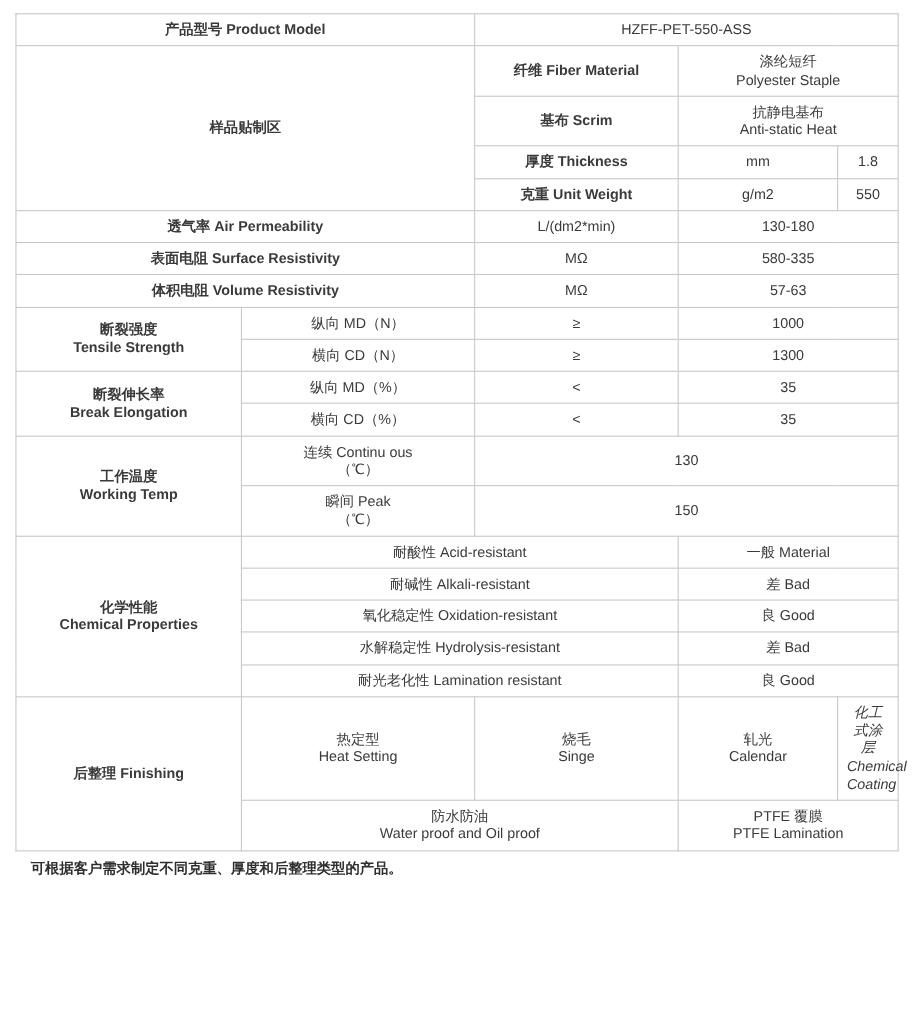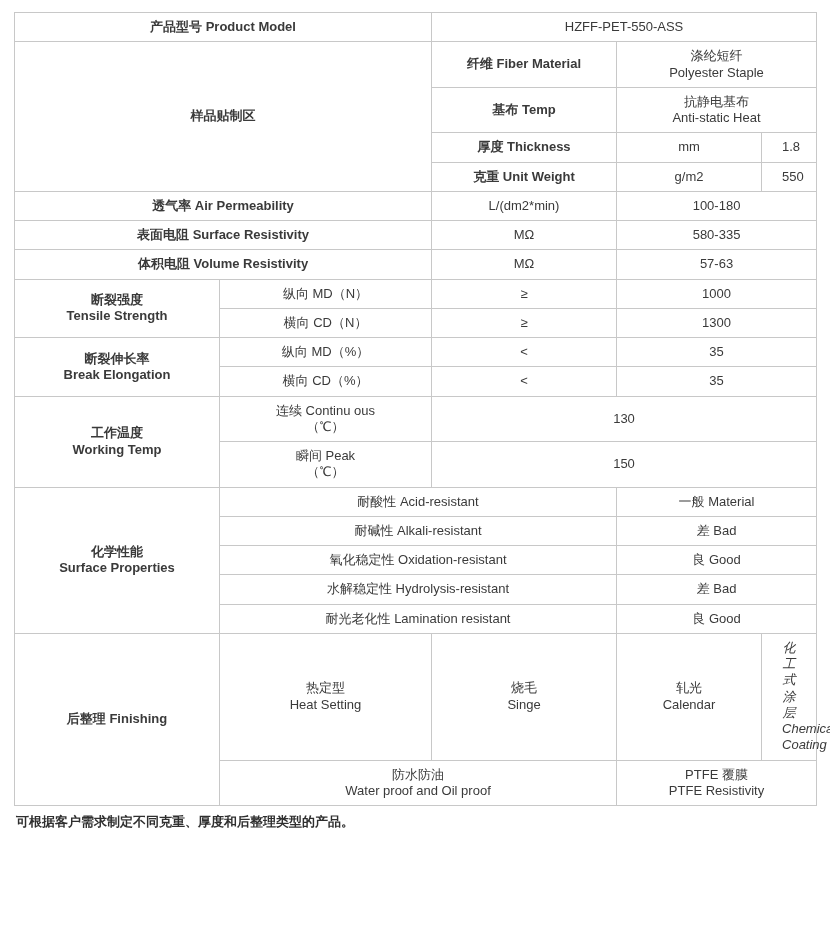--- a/index.html
+++ b/index.html
@@ -20,21 +20,21 @@
     box-sizing: border-box;
     padding: 12px 14px 10px 14px;
   }
   table.spec {
     border-collapse: collapse;
     width: 802px;
     table-layout: fixed;
   }
   table.spec td {
     border: 1px solid #c8c8c8;
-    padding: 6px 20px;
+    padding: 6px 8px;
     text-align: center;
     vertical-align: middle;
     font-size: 13px;
     line-height: 1.25;
     color: #3a3a3a;
   }
   td.bold {
     font-weight: bold;
   }
   td.label-lg {
@@ -43,20 +43,21 @@
   }
   .two-line {
     display: block;
   }
   .note {
     margin-top: 6px;
     font-size: 13px;
     font-weight: bold;
     color: #2f2f2f;
     line-height: 1.5;
+    margin-left: 12px;
   }
   .note div {
     padding-left: 2px;
   }
   .small {
     font-size: 12px;
   }
   .tight {
     line-height: 1.2;
     font-style: italic;
@@ -83,41 +84,41 @@
 
       <tr>
         <td colspan="2" rowspan="4" class="label-lg">样品贴制区</td>
         <td class="bold">纤维 Fiber Material</td>
         <td colspan="2">
           <span class="two-line">涤纶短纤</span>
           <span class="two-line">Polyester Staple</span>
         </td>
       </tr>
       <tr>
-        <td class="bold">基布 Temp</td>
+        <td class="bold">基布 Scrim</td>
         <td colspan="2">
           <span class="two-line">抗静电基布</span>
           <span class="two-line">Anti-static Heat</span>
         </td>
       </tr>
       <tr>
         <td class="bold">厚度 Thickness</td>
         <td>mm</td>
         <td>1.8</td>
       </tr>
       <tr>
         <td class="bold">克重 Unit Weight</td>
         <td>g/m2</td>
         <td>550</td>
       </tr>
 
       <tr>
         <td colspan="2" class="bold">透气率 Air Permeability</td>
         <td>L/(dm2*min)</td>
-        <td colspan="2">100-180</td>
+        <td colspan="2">130-180</td>
       </tr>
 
       <tr>
         <td colspan="2" class="bold">表面电阻 Surface Resistivity</td>
         <td>MΩ</td>
         <td colspan="2">580-335</td>
       </tr>
 
       <tr>
         <td colspan="2" class="bold">体积电阻 Volume Resistivity</td>
@@ -170,21 +171,21 @@
         <td>
           <span class="two-line">瞬间 Peak</span>
           <span class="two-line">（℃）</span>
         </td>
         <td colspan="3">150</td>
       </tr>
 
       <tr>
         <td rowspan="5" class="bold">
           <span class="two-line">化学性能</span>
-          <span class="two-line">Surface Properties</span>
+          <span class="two-line">Chemical Properties</span>
         </td>
         <td colspan="2">耐酸性 Acid-resistant</td>
         <td colspan="2">一般 Material</td>
       </tr>
       <tr>
         <td colspan="2">耐碱性 Alkali-resistant</td>
         <td colspan="2">差 Bad</td>
       </tr>
       <tr>
         <td colspan="2">氧化稳定性 Oxidation-resistant</td>
@@ -218,21 +219,21 @@
           <span class="two-line">Chemical Coating</span>
         </td>
       </tr>
       <tr>
         <td colspan="2">
           <span class="two-line">防水防油</span>
           <span class="two-line">Water proof and Oil proof</span>
         </td>
         <td colspan="2">
           <span class="two-line">PTFE 覆膜</span>
-          <span class="two-line">PTFE Resistivity</span>
+          <span class="two-line">PTFE Lamination</span>
         </td>
       </tr>
     </tbody>
   </table>
 
   <div class="note">
     <div>可根据客户需求制定不同克重、厚度和后整理类型的产品。</div>
   </div>
 </div>
 

